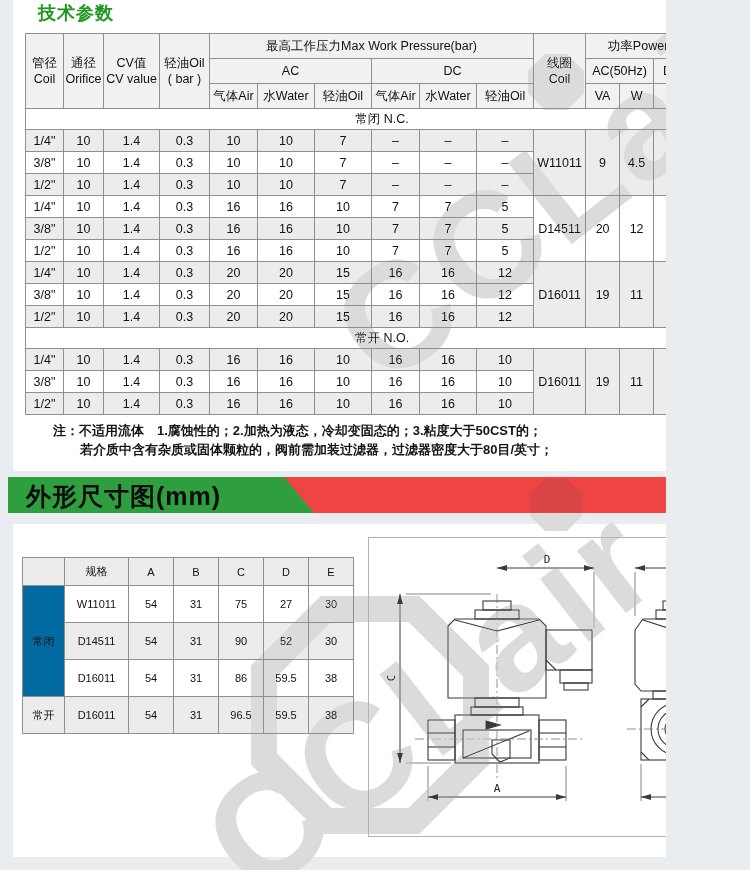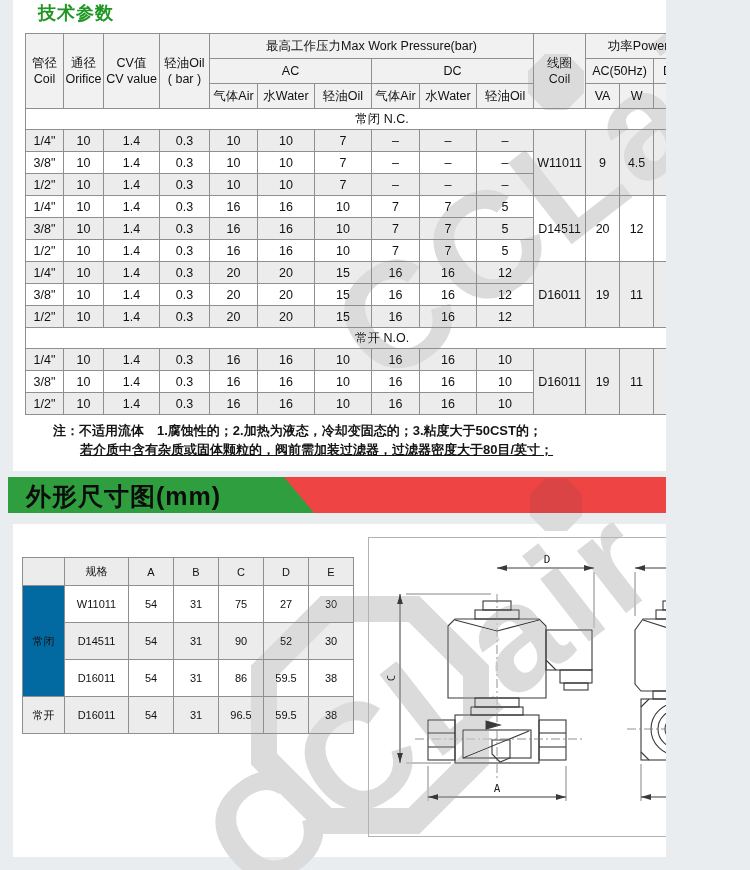--- a/index.html
+++ b/index.html
@@ -15,21 +15,21 @@
   .tech-table{position:absolute;left:12px;top:33px;width:700px;font-size:12.5px;}
   .tech-table th,.tech-table td{border:1px solid #8f8f8f;text-align:center;padding:0 1px;overflow:hidden;}
   .tech-table thead th{height:24px;font-weight:normal;background:#f1f1f1;}
   .tech-table tbody td{height:21px;}
   .tech-table tr.sec td{text-align:center;padding-left:8px;height:20px;background:#fff;}
   .tech-table tr.shade td{background:#ececec;}
   .tech-table td.merge{background:#fff;}
   .pre{white-space:pre-line;line-height:1.3;}
 
   .notes{position:absolute;left:20px;top:422px;font-size:13px;font-weight:bold;line-height:1.45;color:#151515;margin-left:20px;}
-  .notes .l2{padding-left:27px;text-decoration:underline;}
+  .notes .l2{padding-left:27px;}
 
   .banner{position:absolute;left:8px;top:477px;width:730px;height:36px;background:#ef4444;}
   .banner-green{position:absolute;left:0;top:0;width:306px;height:36px;background:#2f9e3e;
     clip-path:polygon(0 0,276px 0,306px 100%,0 100%);}
   .banner-title{position:absolute;left:18px;top:3px;font-size:25px;font-weight:bold;color:#0c0c0c;letter-spacing:1px;white-space:nowrap;}
 
   .dim-table{position:absolute;left:9px;top:33px;width:331px;font-size:11px;}
   .dim-table th,.dim-table td{border:1px solid #8f8f8f;text-align:center;padding:0;font-weight:normal;}
   .dim-table thead th{height:27px;background:#ececec;}
   .dim-table tbody td{height:36px;}

